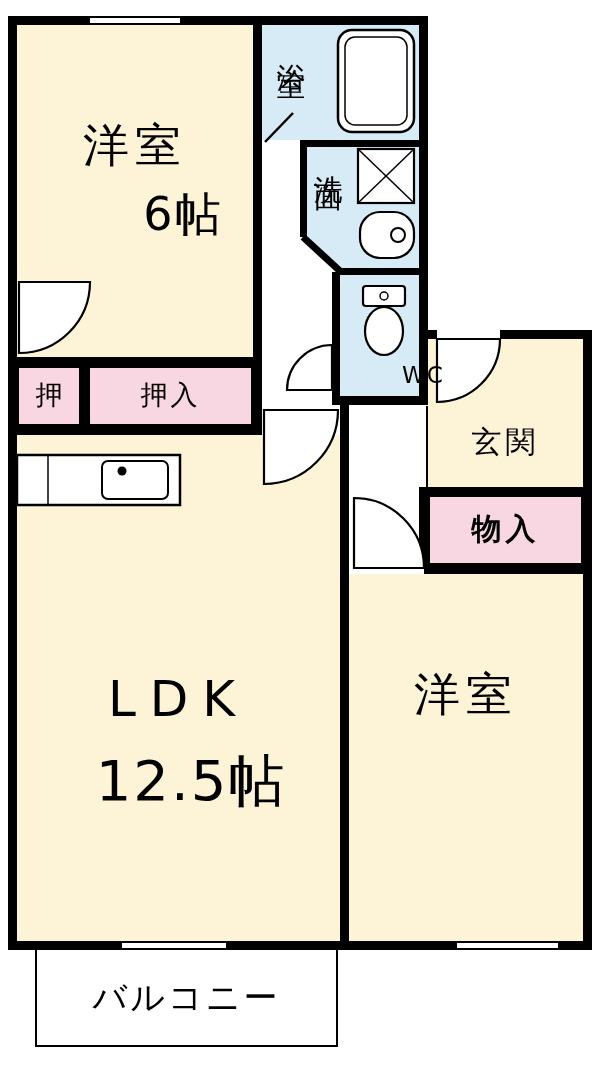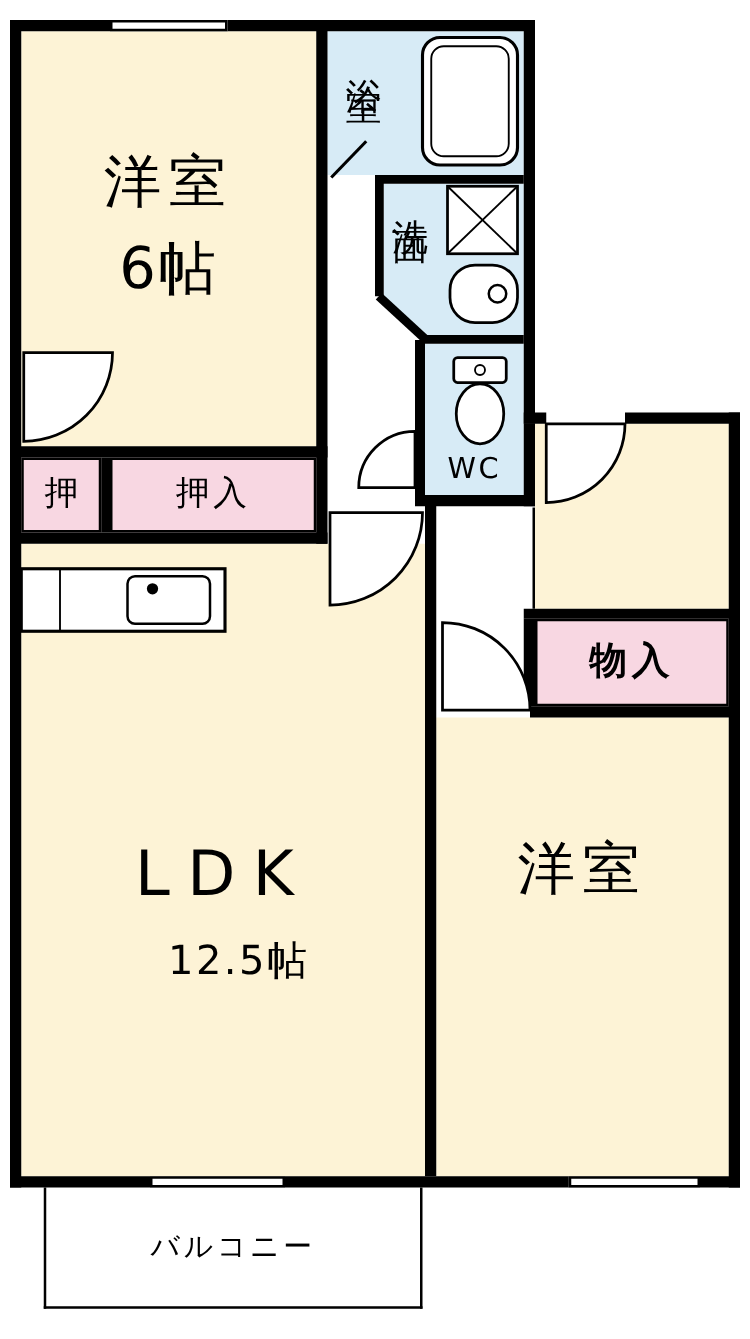--- a/index.html
+++ b/index.html
@@ -64,21 +64,21 @@
   <div class="wall" style="left:340px;top:396px;width:9px;height:545px;"></div>
   <div class="wall" style="left:8px;top:357px;width:254px;height:9px;"></div>
   <div class="wall" style="left:8px;top:426px;width:254px;height:9px;"></div>
   <div class="wall" style="left:81px;top:366px;width:7px;height:60px;"></div>
 
   <div class="window" style="left:88px;top:16px;width:94px;height:9px;"></div>
   <div class="window" style="left:120px;top:941px;width:108px;height:9px;"></div>
   <div class="window" style="left:455px;top:941px;width:105px;height:9px;"></div>
 
   <div class="balcony" style="left:35px;top:950px;width:303px;height:97px;">
-    <span class="vcenter" style="font-size:23px;letter-spacing:3px;">バルコニー</span>
+    <span class="vcenter" style="font-size:34px;letter-spacing:3px;">バルコニー</span>
   </div>
 
   <svg class="overlay" width="600" height="1071" viewBox="0 0 600 1071">
 
     <polygon points="303,237 341,272 303,272" fill="#ffffff"></polygon>
     <line x1="303" y1="237" x2="341" y2="272" stroke="#000" stroke-width="7"></line>
 
     <line x1="265" y1="142" x2="293" y2="113" stroke="#000" stroke-width="2.5"></line>
 
     <line x1="427" y1="406" x2="427" y2="487" stroke="#000" stroke-width="2"></line>
@@ -115,33 +115,34 @@
     </g>
 
     <g>
       <rect x="363" y="286" width="42" height="20" rx="3" fill="#fff" stroke="#000" stroke-width="2.2"></rect>
       <circle cx="384" cy="296" r="4" fill="none" stroke="#000" stroke-width="1.5"></circle>
       <ellipse cx="384" cy="331" rx="19" ry="24" fill="#fff" stroke="#000" stroke-width="2.2"></ellipse>
     </g>
   </svg>
 
   <div class="label" style="left:17px;top:121px;width:236px;font-size:46px;letter-spacing:6px;">洋室</div>
-  <div class="label" style="left:17px;top:190px;width:236px;font-size:46px;letter-spacing:2px;">6帖</div>
+  <div class="label" style="left:17px;top:190px;width:236px;font-size:46px;letter-spacing:2px;padding-left:48px;">6帖</div>
 
   <div class="label vlabel" style="left:276px;top:40px;font-size:29px;letter-spacing:6px;">浴室</div>
 
   <div class="label vlabel" style="left:313px;top:152px;font-size:29px;letter-spacing:10px;">洗面</div>
 
-  <div class="label" style="left:340px;top:363px;width:79px;font-size:23px;letter-spacing:2px;">WC</div>
+  <div class="label" style="left:340px;top:363px;width:79px;font-size:23px;letter-spacing:2px;padding-left:44px;">WC</div>
 
+  <div class="label" style="left:428px;top:426px;width:155px;font-size:30px;letter-spacing:4px;">玄関</div>
 
   <div class="label" style="left:428px;top:513px;width:155px;font-size:30px;letter-spacing:4px;font-weight:bold;">物入</div>
 
   <div class="label" style="left:17px;top:381px;width:64px;font-size:27px;">押</div>
 
   <div class="label" style="left:17px;top:673px;width:323px;font-size:50px;letter-spacing:14px;">LDK</div>
 
   <div class="label" style="left:88px;top:381px;width:165px;font-size:27px;letter-spacing:3px;">押入</div>
-  <div class="label" style="left:17px;top:752px;width:348px;font-size:32px;letter-spacing:2px;">12.5帖</div>
+  <div class="label" style="left:17px;top:752px;width:348px;font-size:56px;letter-spacing:2px;">12.5帖</div>
 
   <div class="label" style="left:349px;top:670px;width:234px;font-size:46px;letter-spacing:6px;">洋室</div>
 
 </div>
 
 </body></html>

